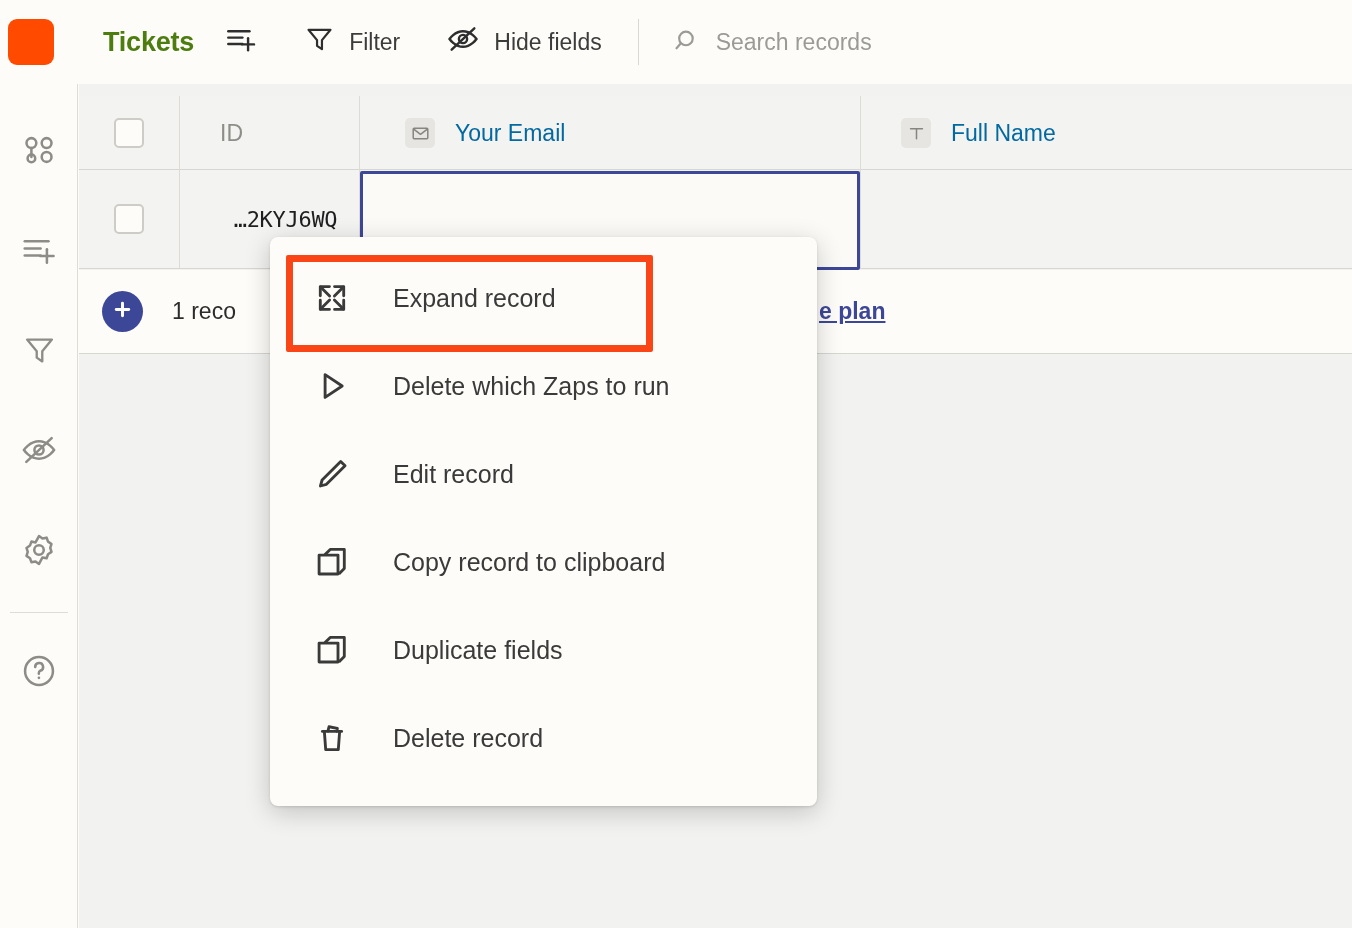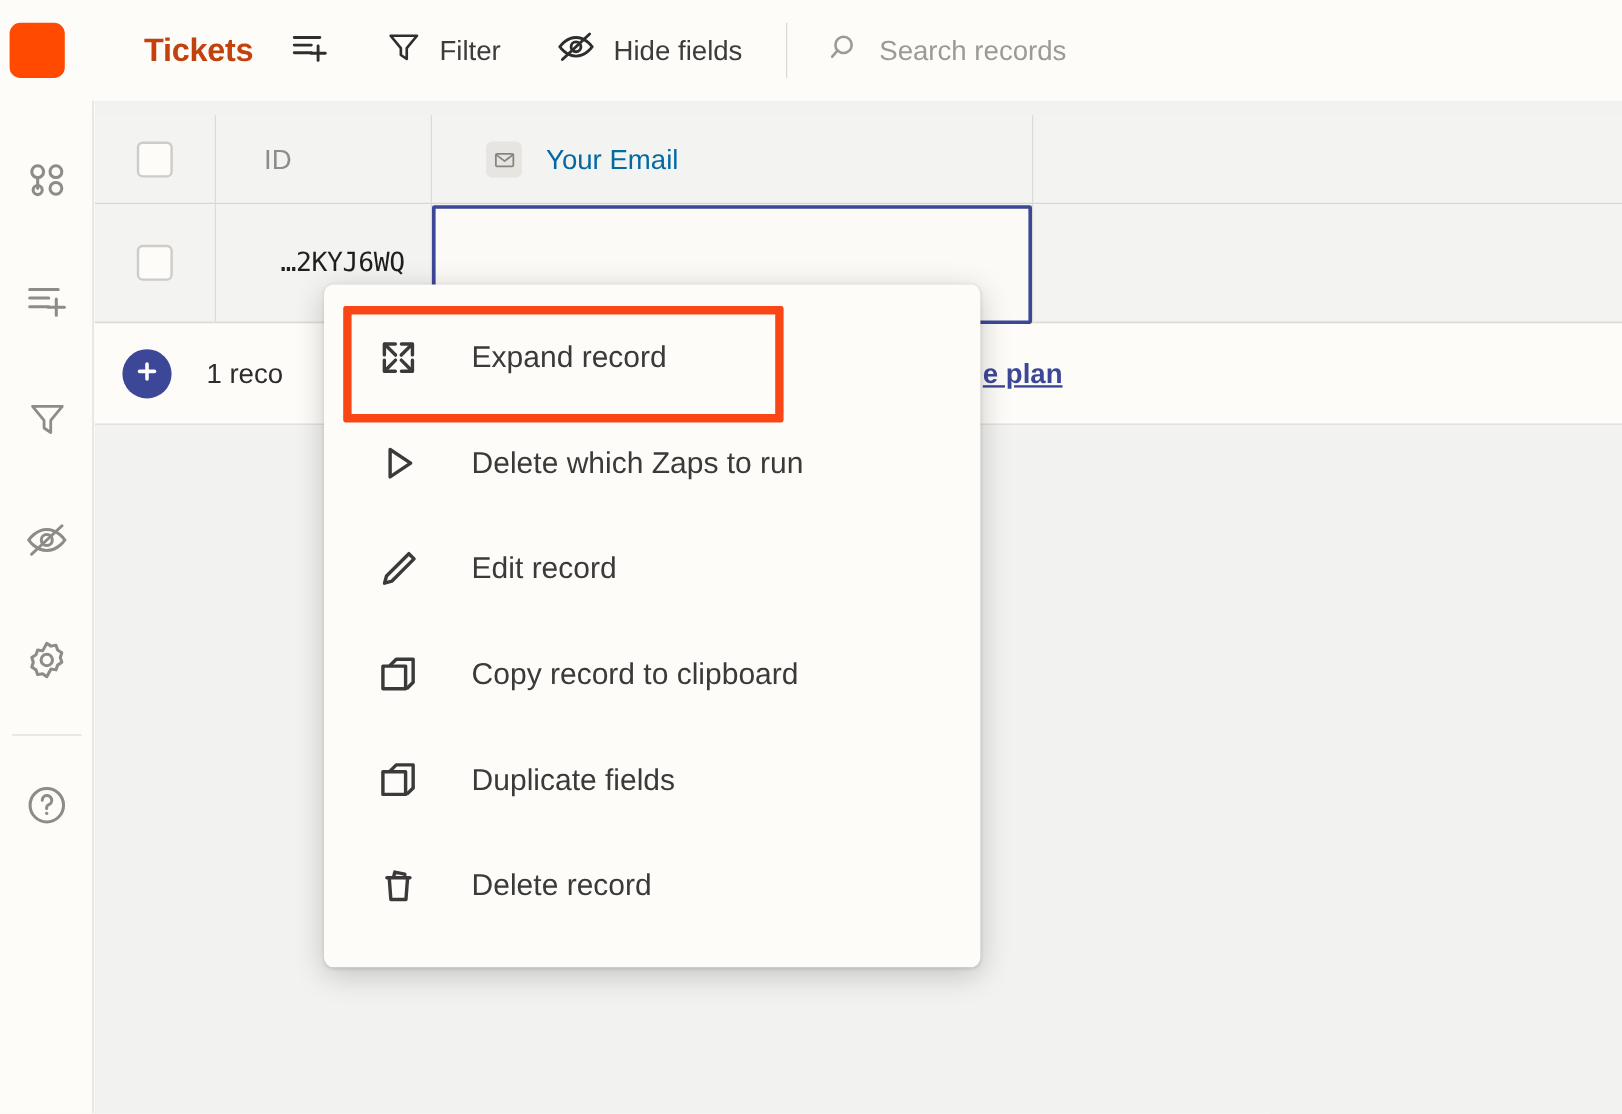--- a/index.html
+++ b/index.html
@@ -27,24 +27,24 @@
     align-items: center;
   }
   .logo-btn {
     width: 46px; height: 46px;
     border-radius: 9px;
     background: #ff4a00;
     margin-left: 8px;
     flex: 0 0 auto;
   }
   .app-title {
-    margin-left: 66px;
+    margin-left: 49px;
     font-size: 27px;
     font-weight: bold;
-    color: #c2410c;
+    color: #4d7c0f;
     letter-spacing: -0.2px;
   }
   .tb-item {
     display: flex;
     align-items: center;
     gap: 14px;
     color: #3c3c3c;
     font-size: 23px;
   }
   .tb-addrow { margin-left: 30px; }
@@ -385,20 +385,29 @@
       </div>
       <div class="hcell c-email">
         <span class="fieldicon">
           <svg width="19" height="19" viewBox="0 0 24 24" fill="none" stroke="#86857f" stroke-width="1.9" stroke-linejoin="round">
             <rect x="2.8" y="5.4" width="18.4" height="13.2" rx="1.2"></rect>
             <path d="M3.4 6.4L12 13l8.6-6.6"></path>
           </svg>
         </span>
         <span class="hlabel">Your Email</span>
       </div>
+      <div class="hcell c-name">
+        <span class="fieldicon">
+          <svg width="19" height="19" viewBox="0 0 24 24" fill="none" stroke="#86857f" stroke-width="1.9" stroke-linecap="round">
+            <line x1="4.5" y1="6" x2="19.5" y2="6"></line>
+            <line x1="12" y1="6" x2="12" y2="18.5"></line>
+          </svg>
+        </span>
+        <span class="hlabel">Full Name</span>
+      </div>
     </div>
 
     <div class="grid-row">
       <div class="rcell c-check">
         <div class="checkbox"></div>
       </div>
       <div class="rcell c-id">
         <span class="idtext">…2KYJ6WQ</span>
       </div>
       <div class="rcell c-email"></div>

